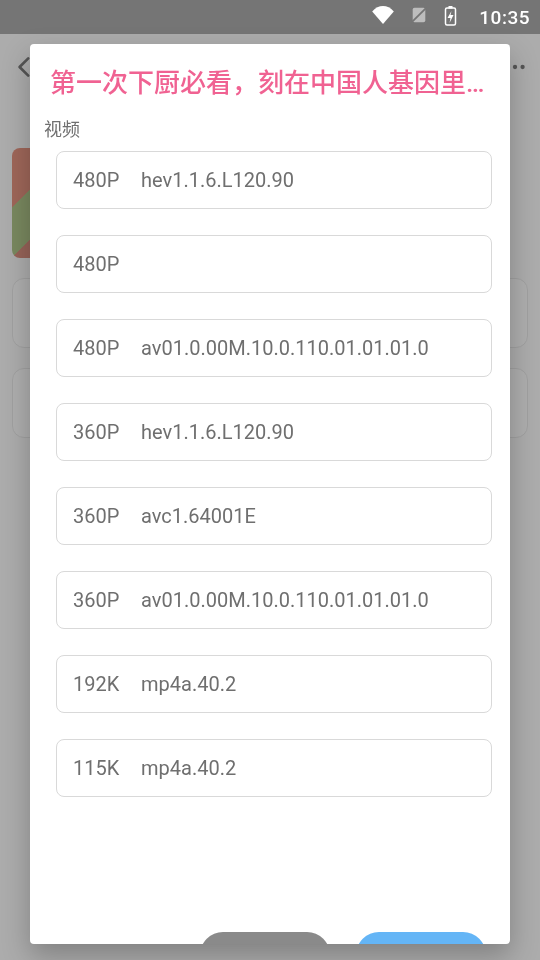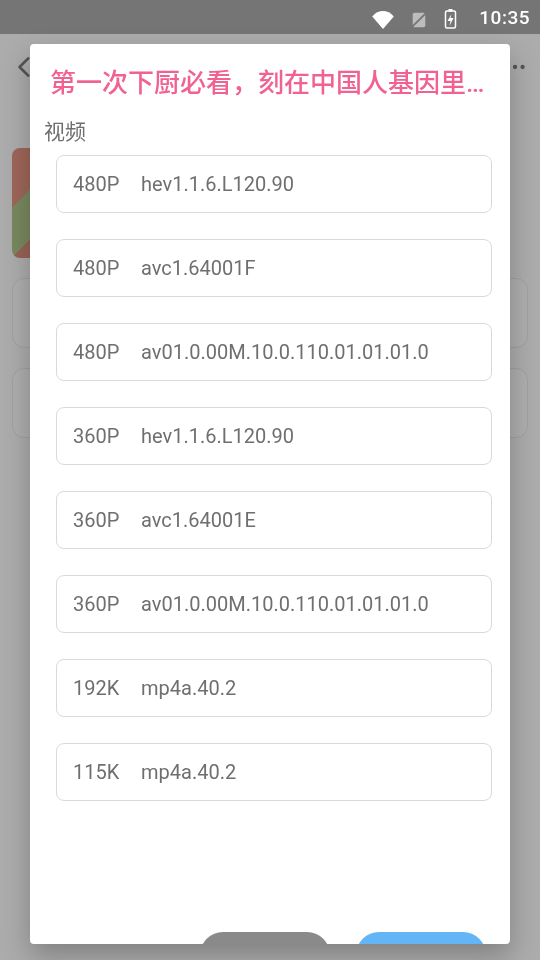--- a/index.html
+++ b/index.html
@@ -12,21 +12,21 @@
     background: #757575;
     color: #fff;
     display: flex;
     align-items: center;
     justify-content: flex-end;
     padding: 0 10px;
     font-size: 19px;
     font-weight: 500;
     letter-spacing: 0.5px;
   }
-  .statusbar .icons { display: flex; align-items: flex-end; gap: 16px; }
+  .statusbar .icons { display: flex; align-items: flex-start; gap: 16px; }
   .statusbar svg { display: block; }
 
   
   .page-bg {
     position: absolute;
     top: 34px; left: 0; right: 0; bottom: 0;
     background: #fafafa;
     padding: 12px;
   }
   .page-bg .topbar {
@@ -77,21 +77,21 @@
     white-space: nowrap;
     overflow: hidden;
     text-overflow: ellipsis;
   }
   .dialog-body {
     flex: 1;
     overflow-y: auto;
     padding: 0 14px 0 14px;
   }
   .section-header {
-    font-size: 21px;
+    font-size: 18px;
     color: #6f6f6f;
     padding: 6px 0 10px 0;
   }
   .opt {
     display: flex;
     align-items: center;
     gap: 14px;
     height: 58px;
     border: 1px solid #d9d9d9;
     border-radius: 8px;
@@ -168,21 +168,20 @@
   <div class="dialog-body">
 
     <div class="section-header">视频</div>
 
     <div class="opt">
       <span class="tag">480P</span>
       <span>hev1.1.6.L120.90</span>
     </div>
     <div class="opt">
       <span class="tag">480P</span>
-      <span>avc1.64001F</span>
     </div>
     <div class="opt">
       <span class="tag">480P</span>
       <span>av01.0.00M.10.0.110.01.01.01.0</span>
     </div>
     <div class="opt">
       <span class="tag">360P</span>
       <span>hev1.1.6.L120.90</span>
     </div>
     <div class="opt">

